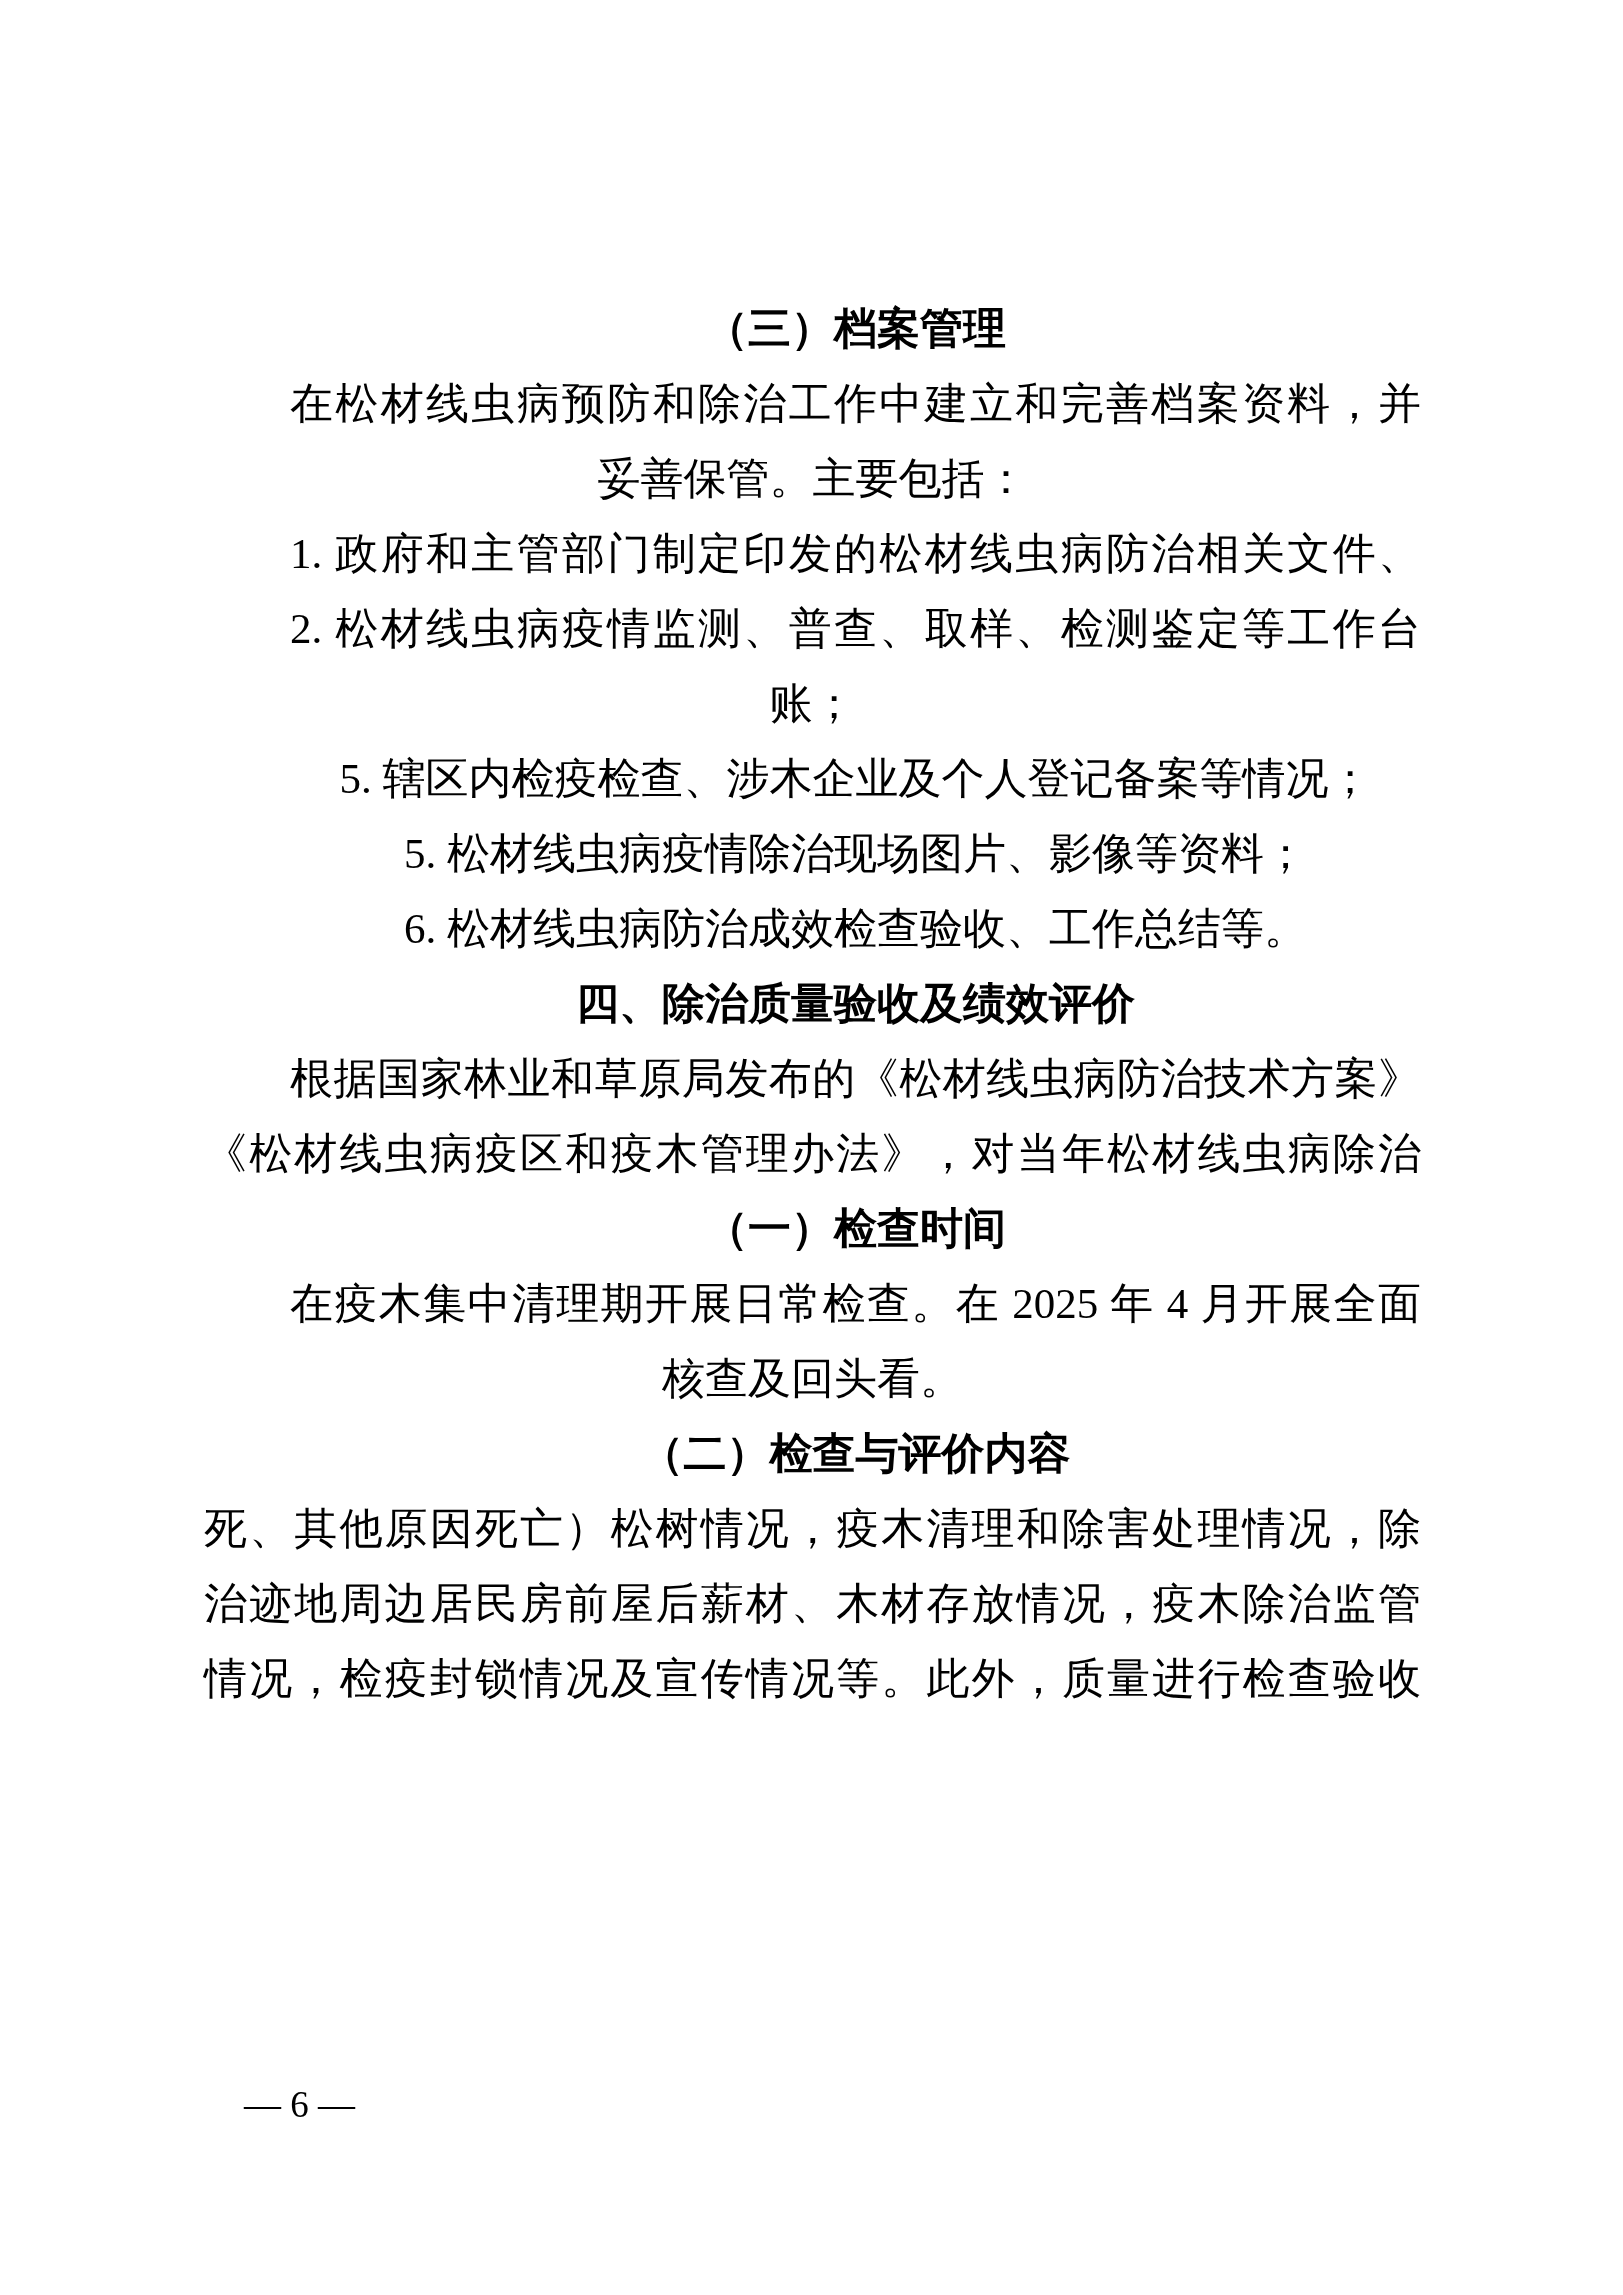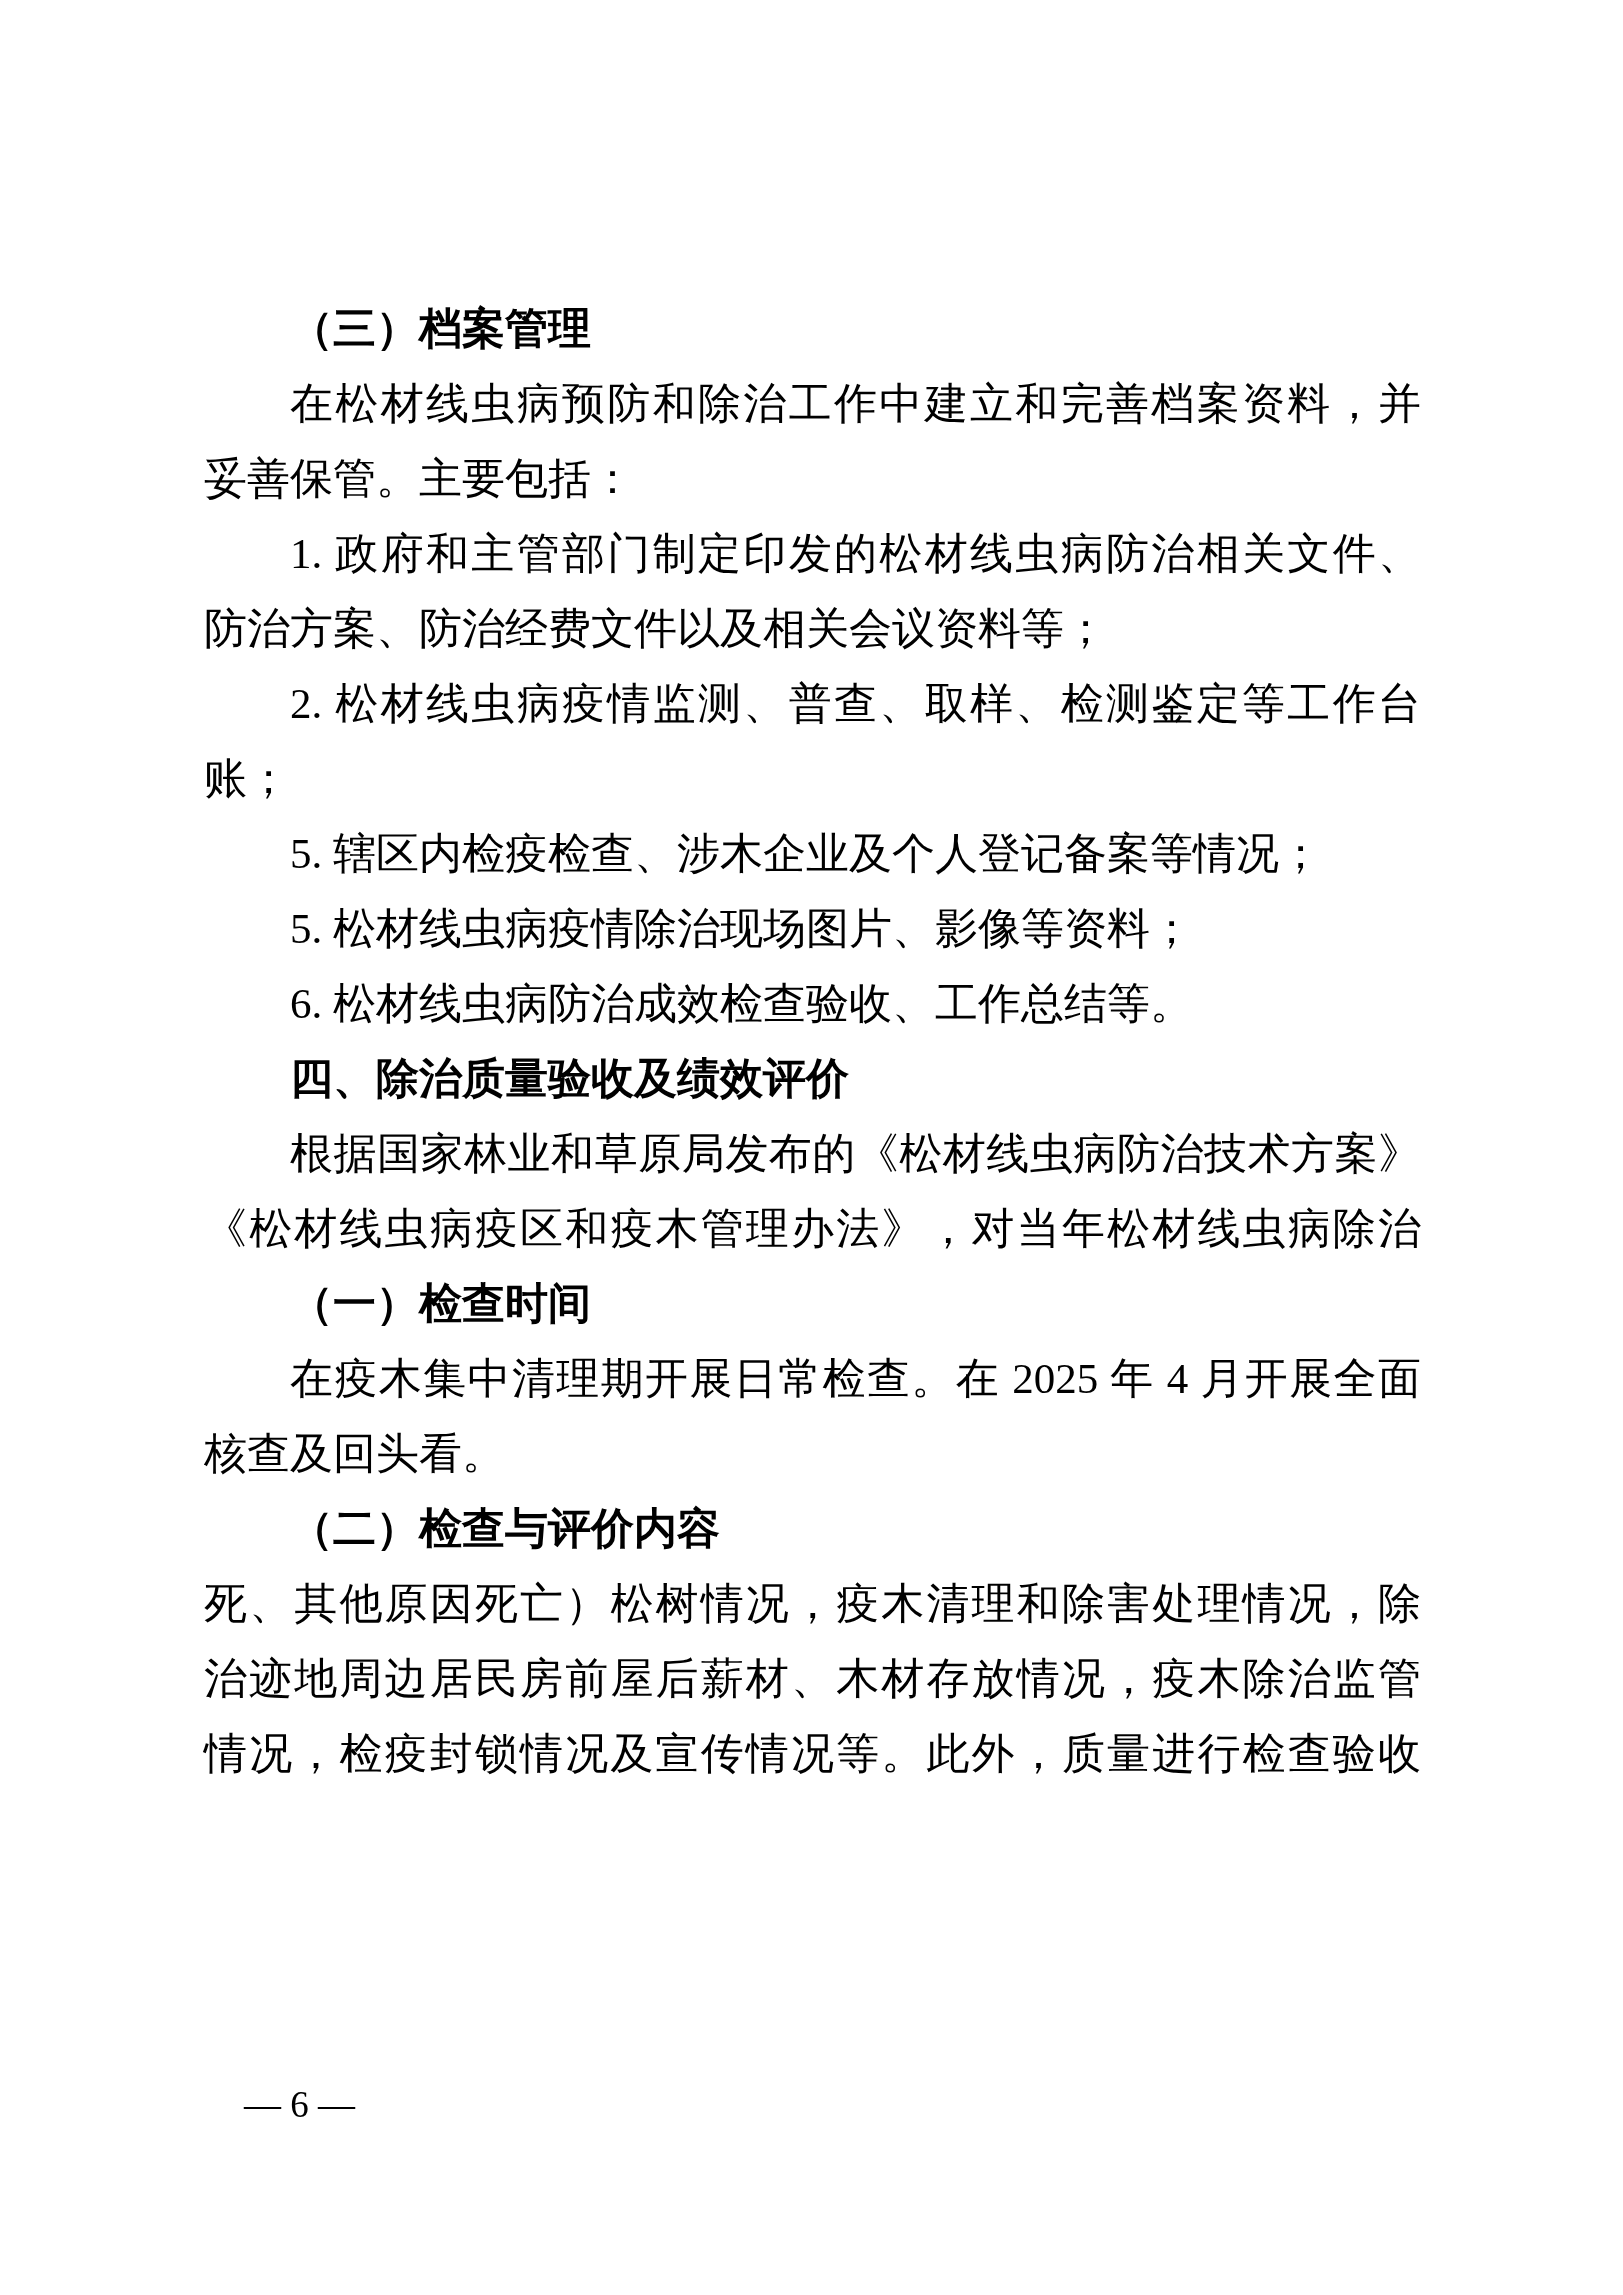--- a/index.html
+++ b/index.html
@@ -21,21 +21,21 @@
   .content {
     position: absolute;
     left: 204px;
     top: 291px;
     width: 1217px;
   }
   .line {
     font-size: 43px;
     line-height: 75px;
     color: #000000;
-    text-align: left;
+    text-align: center;
     white-space: normal;
   }
   .line.ind {
     text-indent: 2em;
   }
   .line.just {
     text-align: justify;
     text-align-last: justify;
     text-justify: inter-character;
   }
@@ -54,21 +54,20 @@
 </style>
 </head>
 <body>
 
 <div class="page">
   <div class="content">
       <div class="line h ind">（三）档案管理</div>
       <div class="line ind just">在松材线虫病预防和除治工作中建立和完善档案资料，并</div>
       <div class="line">妥善保管。主要包括：</div>
       <div class="line ind just">1. 政府和主管部门制定印发的松材线虫病防治相关文件、</div>
-      <div class="line">防治方案、防治经费文件以及相关会议资料等；</div>
       <div class="line ind just">2. 松材线虫病疫情监测、普查、取样、检测鉴定等工作台</div>
       <div class="line">账；</div>
       <div class="line ind">5. 辖区内检疫检查、涉木企业及个人登记备案等情况；</div>
       <div class="line ind">5. 松材线虫病疫情除治现场图片、影像等资料；</div>
       <div class="line ind">6. 松材线虫病防治成效检查验收、工作总结等。</div>
       <div class="line h ind">四、除治质量验收及绩效评价</div>
       <div class="line ind just">根据国家林业和草原局发布的《松材线虫病防治技术方案》</div>
       <div class="line just">《松材线虫病疫区和疫木管理办法》，对当年松材线虫病除治</div>
       <div class="line h ind">（一）检查时间</div>
       <div class="line ind just">在疫木集中清理期开展日常检查。在 2025 年 4 月开展全面</div>

